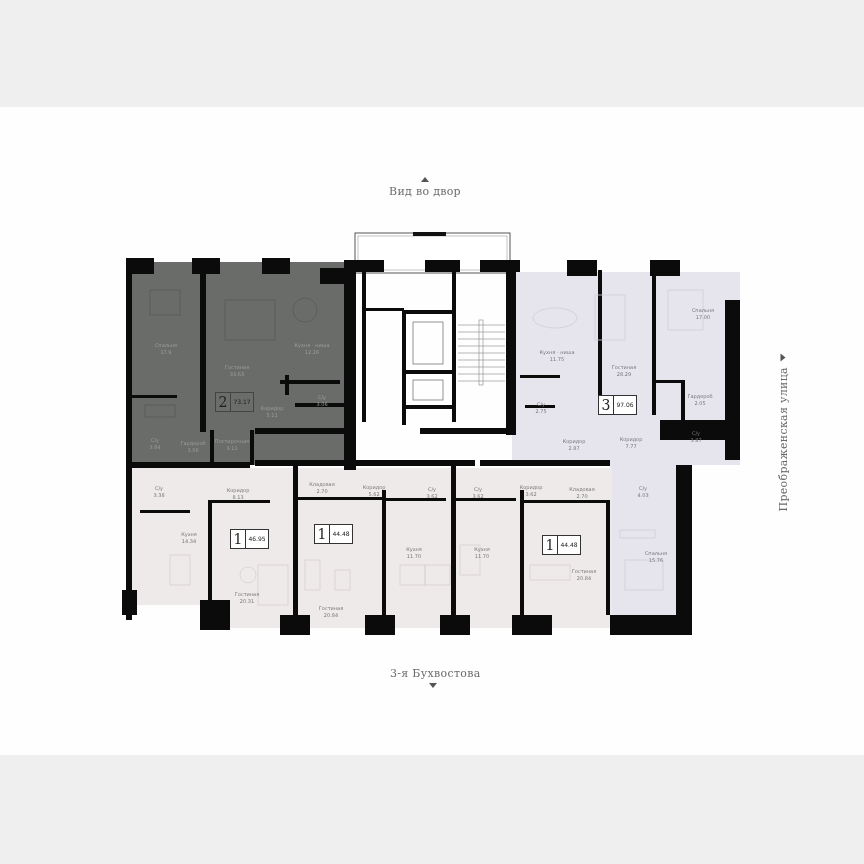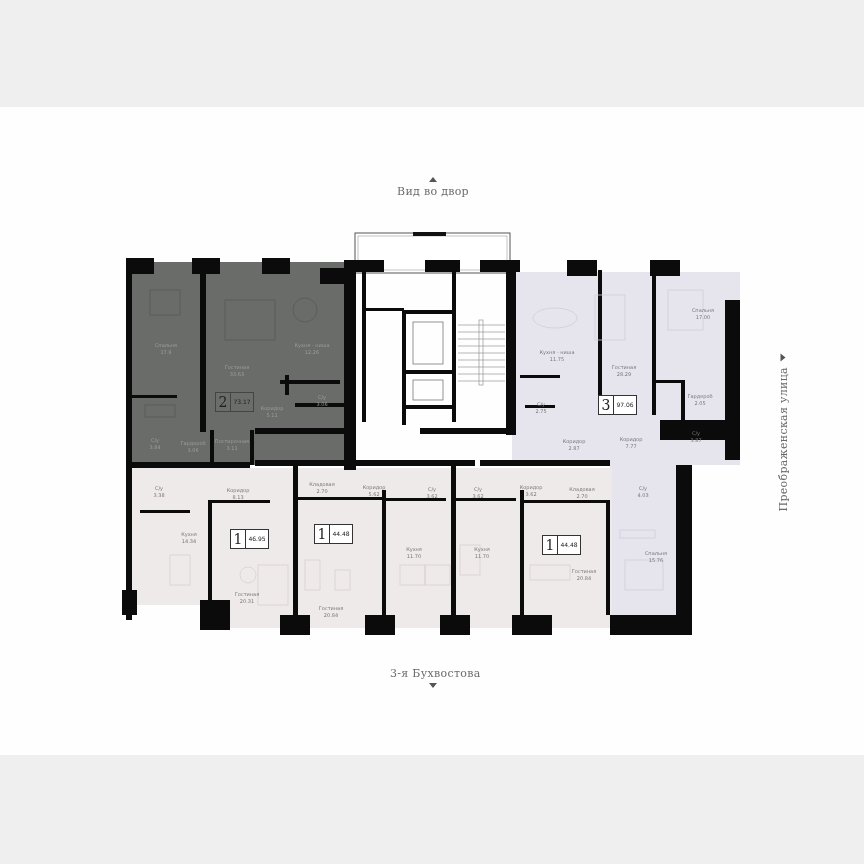--- a/index.html
+++ b/index.html
@@ -13,21 +13,21 @@
       position: absolute; left: 0; top: 107px; width: 864px; height: 648px;
       background: #fefefe;
     }
     .plan { position: absolute; left: 0; top: 0; width: 864px; height: 864px; }
     .orient {
       position: absolute; color: #6b6b6b; font-size: 11px; letter-spacing: 0.3px;
       font-family: "DejaVu Serif", serif; white-space: nowrap;
     }
     .tri-up { width: 0; height: 0; border-left: 4px solid transparent; border-right: 4px solid transparent; border-bottom: 5px solid #555; margin: 0 auto 3px; }
     .tri-down { width: 0; height: 0; border-left: 4px solid transparent; border-right: 4px solid transparent; border-top: 5px solid #555; margin: 3px auto 0; }
-    .orient-top { left: 390px; top: 177px; text-align: center; width: 86px; }
+    .orient-top { left: 382px; top: 177px; text-align: center; width: 86px; }
     .orient-bottom { left: 390px; top: 667px; text-align: center; width: 86px; }
     .orient-right {
       left: 708px; top: 430px; transform: rotate(-90deg); transform-origin: center center;
       width: 150px; text-align: center;
     }
     .orient-right .tri-down { display: inline-block; margin: 0 0 1px 6px; border-top: 5px solid #555; }
     .room-label {
       position: absolute; font-family: "DejaVu Sans", sans-serif;
       font-size: 5px; line-height: 7px; text-align: center; color: #777;
       white-space: nowrap; transform: translateX(-50%);

